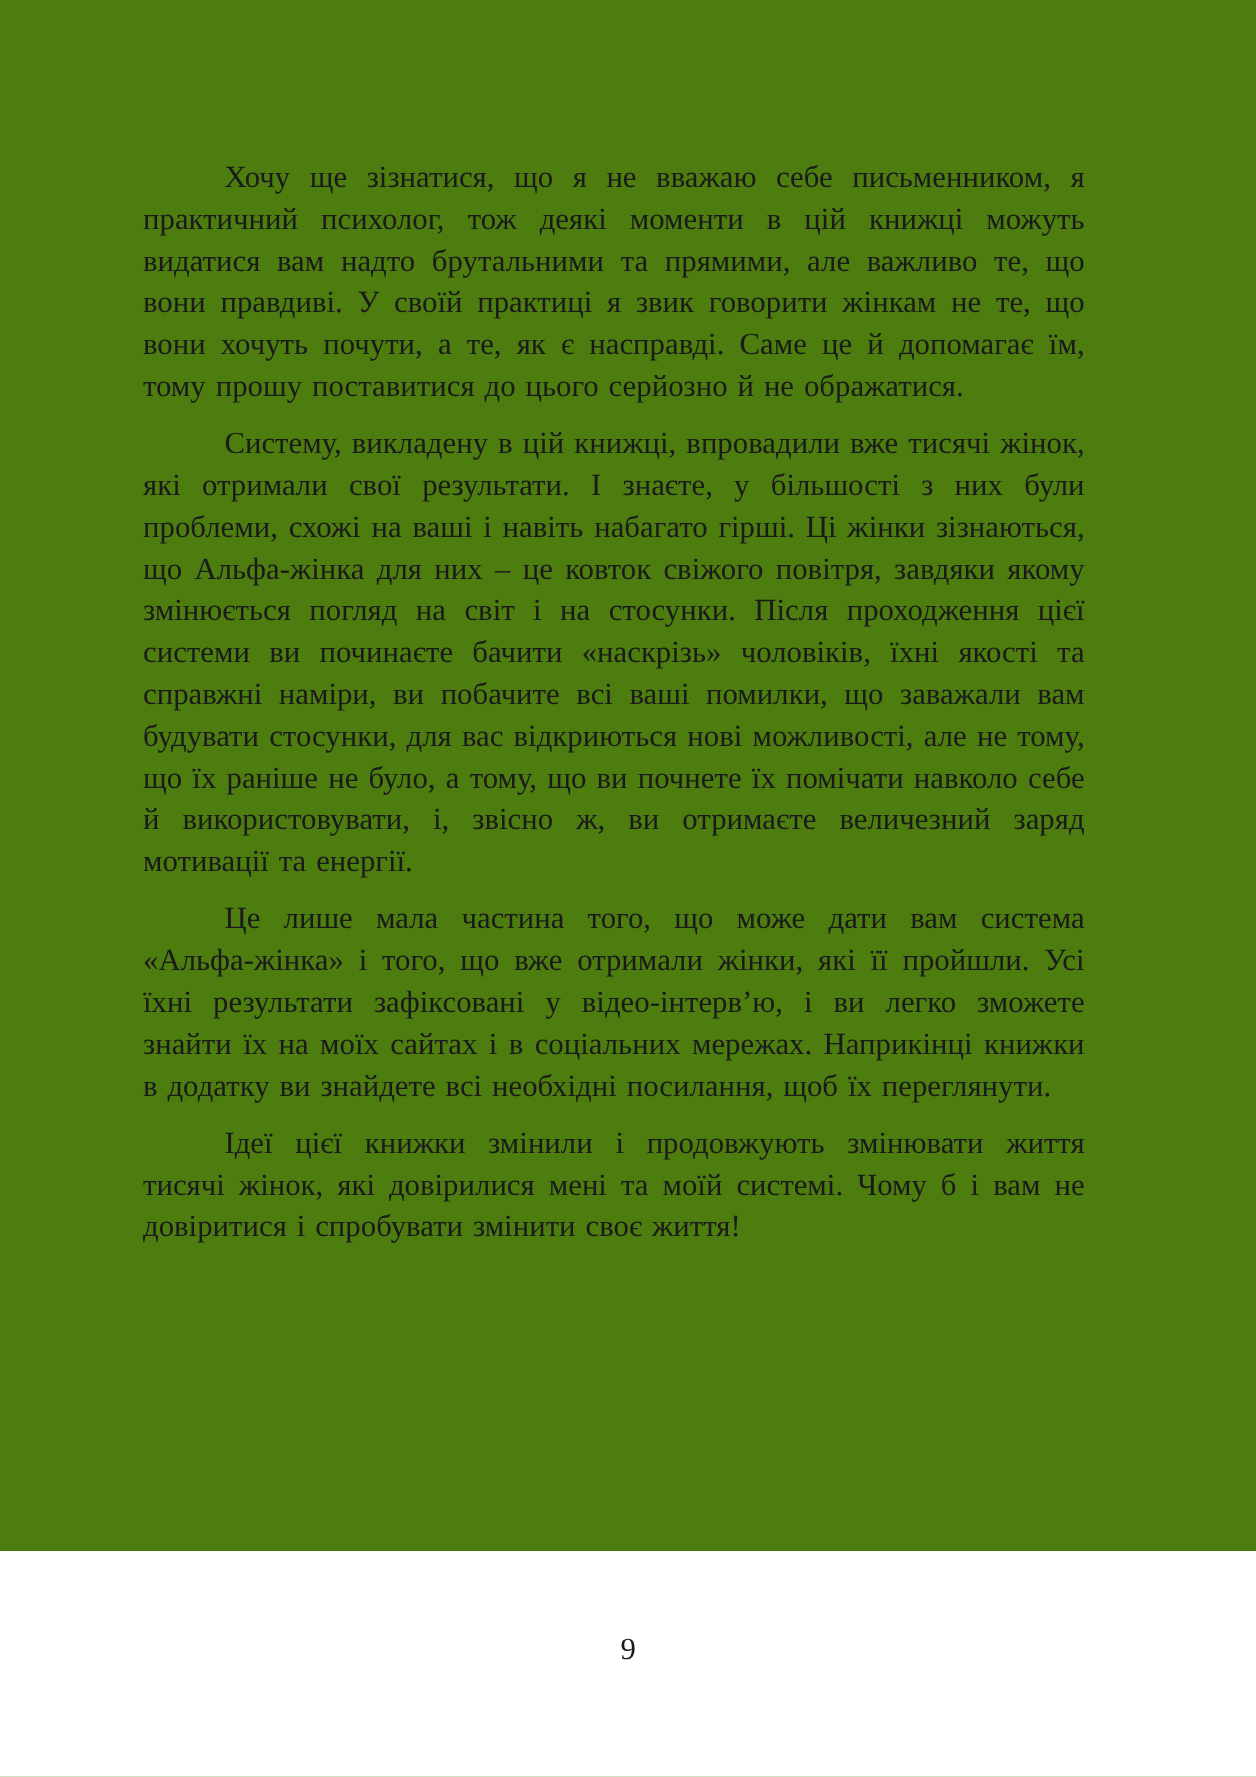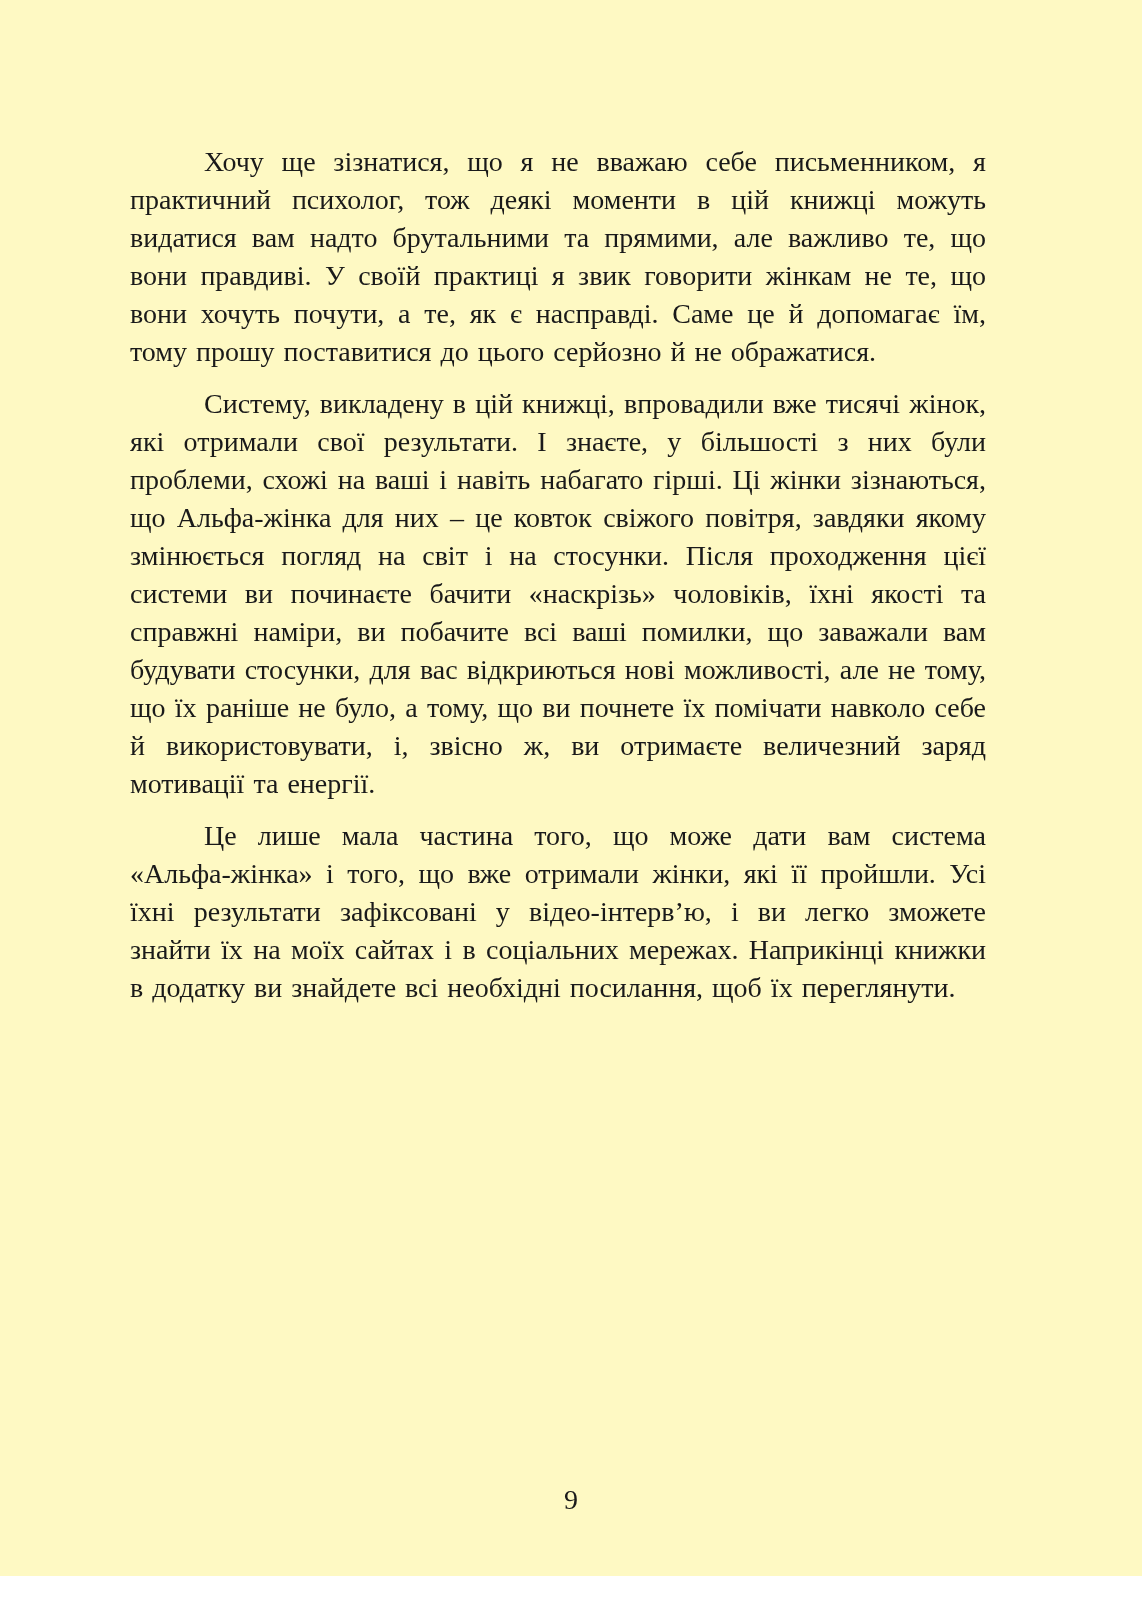--- a/index.html
+++ b/index.html
@@ -13,22 +13,22 @@
     position: relative;
     overflow: hidden;
     font-family: "Liberation Serif", "DejaVu Serif", serif;
     color: #1a1a1a;
   }
   .book-page {
     position: absolute;
     top: 0;
     left: 0;
     width: 1142px;
-    height: 1576px;
-    background: #fef9c3;
+    height: 1410px;
+    background: #4d7c0f;
   }
   .text-block {
     position: absolute;
     top: 143px;
     left: 130px;
     width: 856px;
   }
   .text-block p {
     margin: 0 0 14px 0;
     font-size: 28px;
@@ -50,15 +50,16 @@
   }
 </style>
 </head>
 <body>
 
 <div class="book-page">
   <div class="text-block">
     <p>Хочу ще зізнатися, що я не вважаю себе письменником, я практичний психолог, тож деякі моменти в цій книжці можуть видатися вам надто брутальними та прямими, але важливо те, що вони правдиві. У своїй практиці я звик говорити жінкам не те, що вони хочуть почути, а те, як є насправді. Саме це й допомагає їм, тому прошу поставитися до цього серйозно й не ображатися.</p>
     <p>Систему, викладену в цій книжці, впровадили вже тисячі жінок, які отримали свої результати. І знаєте, у більшості з них були проблеми, схожі на ваші і навіть набагато гірші. Ці жінки зізнаються, що Альфа-жінка для них – це ковток свіжого повітря, завдяки якому змінюється погляд на світ і на стосунки. Після проходження цієї системи ви починаєте бачити «наскрізь» чоловіків, їхні якості та справжні наміри, ви побачите всі ваші помилки, що заважали вам будувати стосунки, для вас відкриються нові можливості, але не тому, що їх раніше не було, а тому, що ви почнете їх помічати навколо себе й використовувати, і, звісно ж, ви отримаєте величезний заряд мотивації та енергії.</p>
     <p>Це лише мала частина того, що може дати вам система «Альфа-жінка» і того, що вже отримали жінки, які її пройшли. Усі їхні результати зафіксовані у відео-інтерв’ю, і ви легко зможете знайти їх на моїх сайтах і в соціальних мережах. Наприкінці книжки в додатку ви знайдете всі необхідні посилання, щоб їх переглянути.</p>
+    <p>Ідеї цієї книжки змінили і продовжують змінювати життя тисячі жінок, які довірилися мені та моїй системі. Чому б і вам не довіритися і спробувати змінити своє життя!</p>
   </div>
   <div class="page-number">9</div>
 </div>
 
 </body></html>

